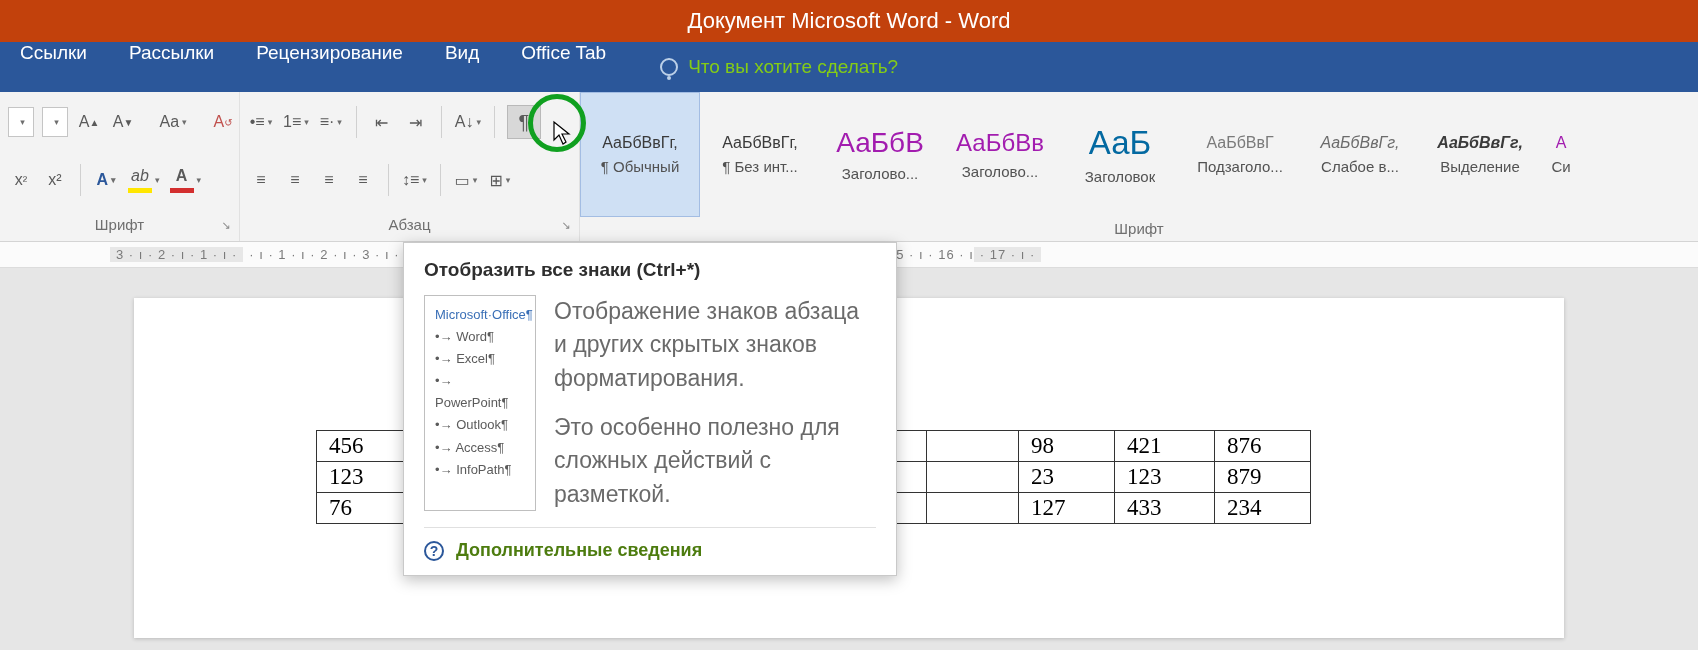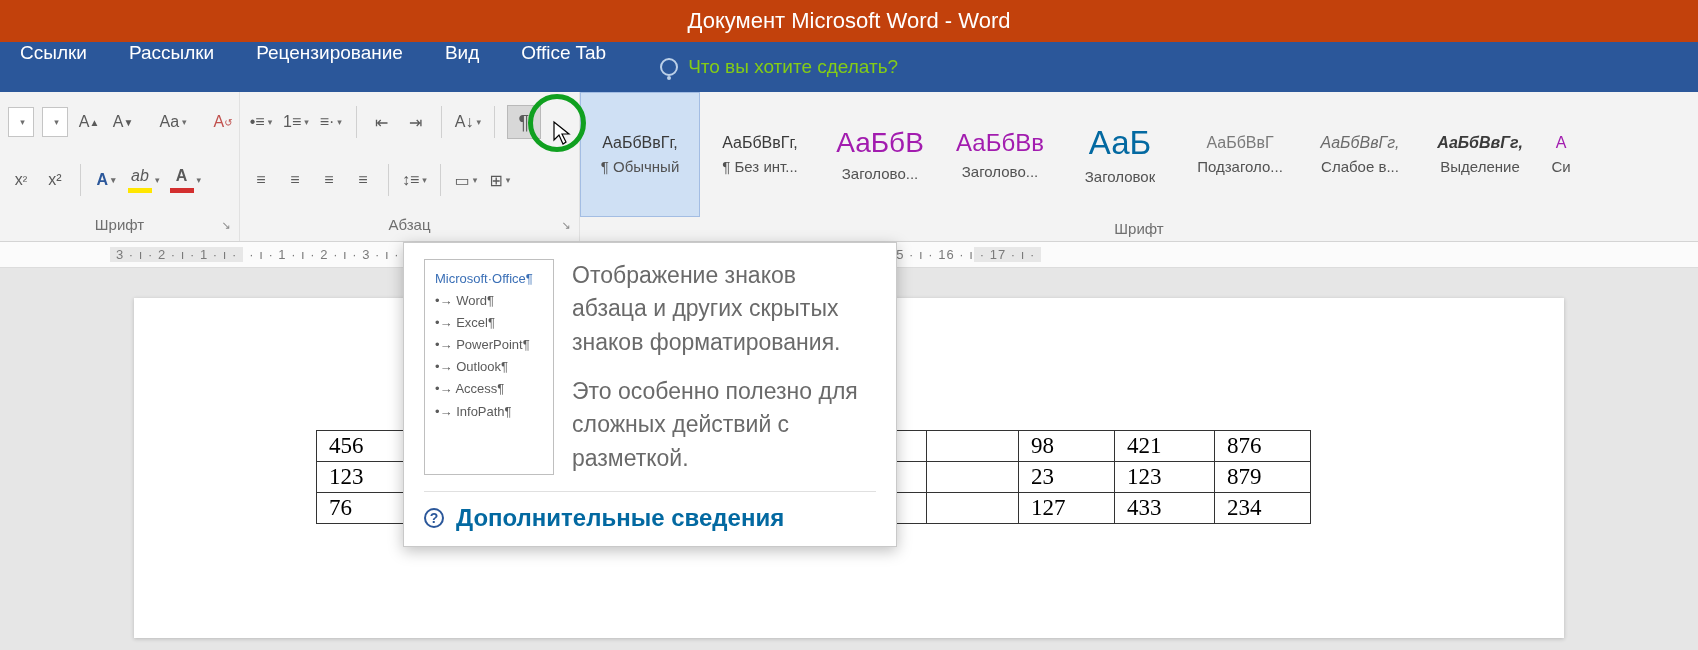--- a/index.html
+++ b/index.html
@@ -53,27 +53,27 @@
 .ruler-inner .shade { background: #e7e7e7; padding: 0 6px; }
 .page { position: absolute; top: 56px; left: 134px; width: 1430px; height: 340px; background: #fff; box-shadow: 0 1px 4px rgba(0,0,0,.2); }
 
 .doc-table { position: absolute; top: 132px; left: 182px; border-collapse: collapse; }
 .doc-table td { border: 1.5px solid #333; padding: 2px 12px; font-size: 23px; font-family: "Times New Roman", serif; min-width: 92px; height: 30px; }
 .c0 { width: 96px; } .c1 { width: 112px; } .c2 { width: 100px; } .c3 { width: 102px; } .c4 { width: 100px; } .c5 { width: 100px; } .c6 { width: 92px; } .c7 { width: 96px; } .c8 { width: 100px; } .c9 { width: 96px; }
 
 .tooltip { position: absolute; top: 0px; left: 403px; width: 494px; background: #fff; border: 1px solid #c9c9c9; box-shadow: 0 4px 14px rgba(0,0,0,.25); padding: 16px 20px 14px 20px; z-index: 10; }
 .tooltip h3 { font-size: 19px; font-weight: 600; color: #2e2e2e; margin-bottom: 14px; }
 .tooltip-body { display: flex; gap: 18px; }
-.tt-preview { border: 1px solid #bfbfbf; padding: 8px 10px; font-size: 13px; color: #5b5b5b; width: 130px; line-height: 1.7; }
+.tt-preview { border: 1px solid #bfbfbf; padding: 8px 10px; font-size: 13px; color: #5b5b5b; width: 112px; line-height: 1.7; }
 .tt-preview .hd { color: #3a6fb6; }
 .tt-text { flex: 1; font-size: 23px; color: #6a6a6a; line-height: 1.45; }
 .tt-text p + p { margin-top: 16px; }
 .tt-footer { border-top: 1px solid #e0e0e0; margin-top: 16px; padding-top: 12px; display: flex; align-items: center; gap: 12px; }
 .tt-footer .q { width: 20px; height: 20px; border: 2px solid #2b579a; border-radius: 50%; color: #2b579a; font-size: 14px; font-weight: bold; display: flex; align-items: center; justify-content: center; }
-.tt-footer .lnk { color: #0369a1; font-size: 24px; font-weight: 600; }
+.tt-footer .lnk { color: #4d7c0f; font-size: 18px; font-weight: 600; }
 .para-btn { width: 34px; height: 34px; background: #d8d8d8; border: 1px solid #b9b9b9; display: flex; align-items: center; justify-content: center; color: #5a5a5a; font-size: 20px; }
 </style>
 </head>
 <body>
 
 <div class="titlebar">
   <span>Документ Microsoft Word - Word</span>
 </div>
 
 <div class="tabbar">
@@ -257,20 +257,21 @@
         <td></td>
         <td>127</td>
         <td>433</td>
         <td>234</td>
       </tr>
     </tbody>
       </table>
   </div>
 
   <div class="tooltip">
+    <h3>Отобразить все знаки (Ctrl+*)</h3>
     <div class="tooltip-body">
       <div class="tt-preview">
         <div class="hd">Microsoft·Office¶</div>
         <div>•→ <span>Word¶</span></div>
         <div>•→ <span>Excel¶</span></div>
         <div>•→ <span>PowerPoint¶</span></div>
         <div>•→ <span>Outlook¶</span></div>
         <div>•→ <span>Access¶</span></div>
         <div>•→ <span>InfoPath¶</span></div>
       </div>

